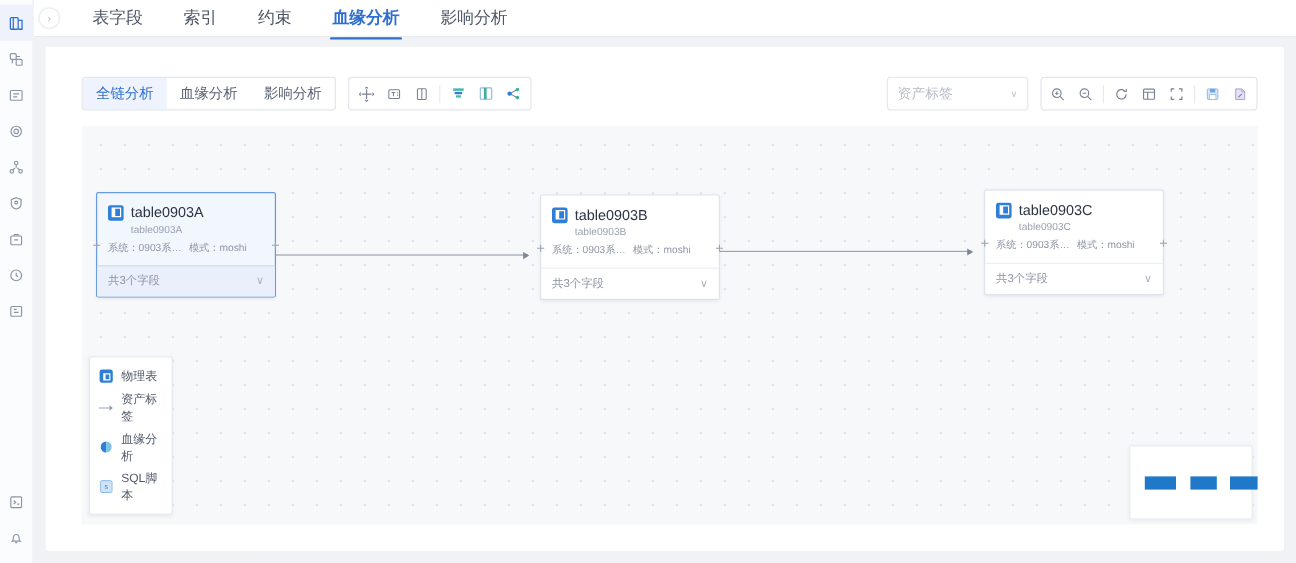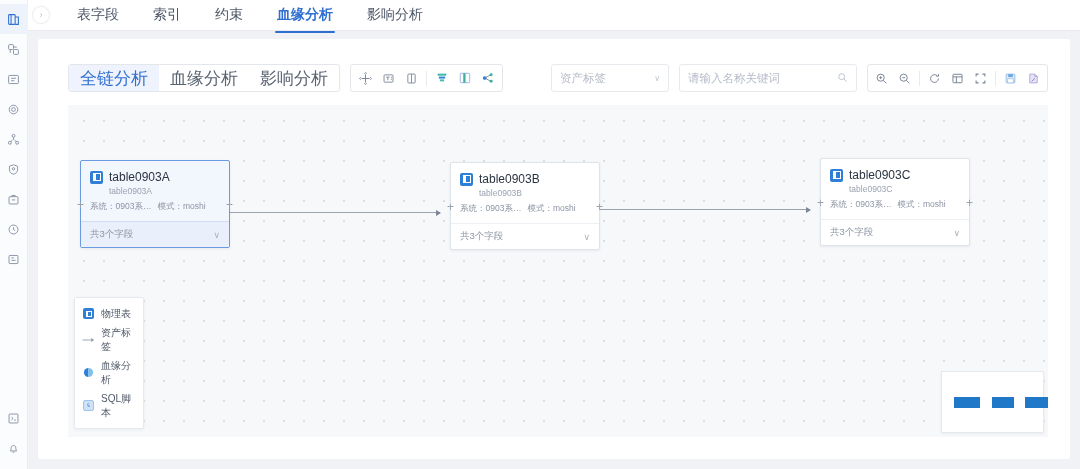--- a/index.html
+++ b/index.html
@@ -74,21 +74,21 @@
     height: 30px; display: flex; align-items: center; gap: 10px;
     z-index: 3;
   }
   .seg {
     display: flex; align-items: stretch; height: 28px;
     border: 1px solid #e3e6eb; border-radius: 3px;
     background: #ffffff; overflow: hidden;
   }
   .seg-btn {
     display: flex; align-items: center; padding: 12px 11px;
-    font-size: 17px; color: #5a6372; cursor: pointer; white-space: nowrap; text-align: right;
+    font-size: 12px; color: #5a6372; cursor: pointer; white-space: nowrap; text-align: right;
   }
   .seg-btn.active { background: #eef3fd; color: #2f6fd0; }
 
   .icobar {
     display: flex; align-items: center; height: 28px;
     border: 1px solid #e3e6eb; border-radius: 3px; background: #fff;
     padding: 0 3px;
   }
   .icobtn {
     width: 23px; height: 26px; display: flex; align-items: center;
@@ -346,29 +346,20 @@
           </div>
         </div>
 
         <div class="spacer"></div>
 
         <div class="select">
           <span>资产标签</span>
           <span class="chev">∨</span>
         </div>
 
-        <div class="search">
-          <span>请输入名称关键词</span>
-          <span class="mag">
-            <svg width="11" height="11" viewBox="0 0 16 16" fill="none" stroke="currentColor" stroke-width="1.4">
-              <circle cx="6.8" cy="6.8" r="4.3"></circle>
-                <path d="M10.2 10.2 14 14"></path>
-            </svg>
-          </span>
-        </div>
 
         <div class="rtools">
           <div class="icobtn">
             <svg width="13" height="13" viewBox="0 0 16 16" fill="none" stroke="currentColor" stroke-width="1.2">
               <circle cx="7" cy="7" r="4.4"></circle>
                 <path d="M10.3 10.3 14 14M5.2 7h3.6M7 5.2v3.6"></path>
             </svg>
           </div>
           <div class="icobtn">
             <svg width="13" height="13" viewBox="0 0 16 16" fill="none" stroke="currentColor" stroke-width="1.2">

